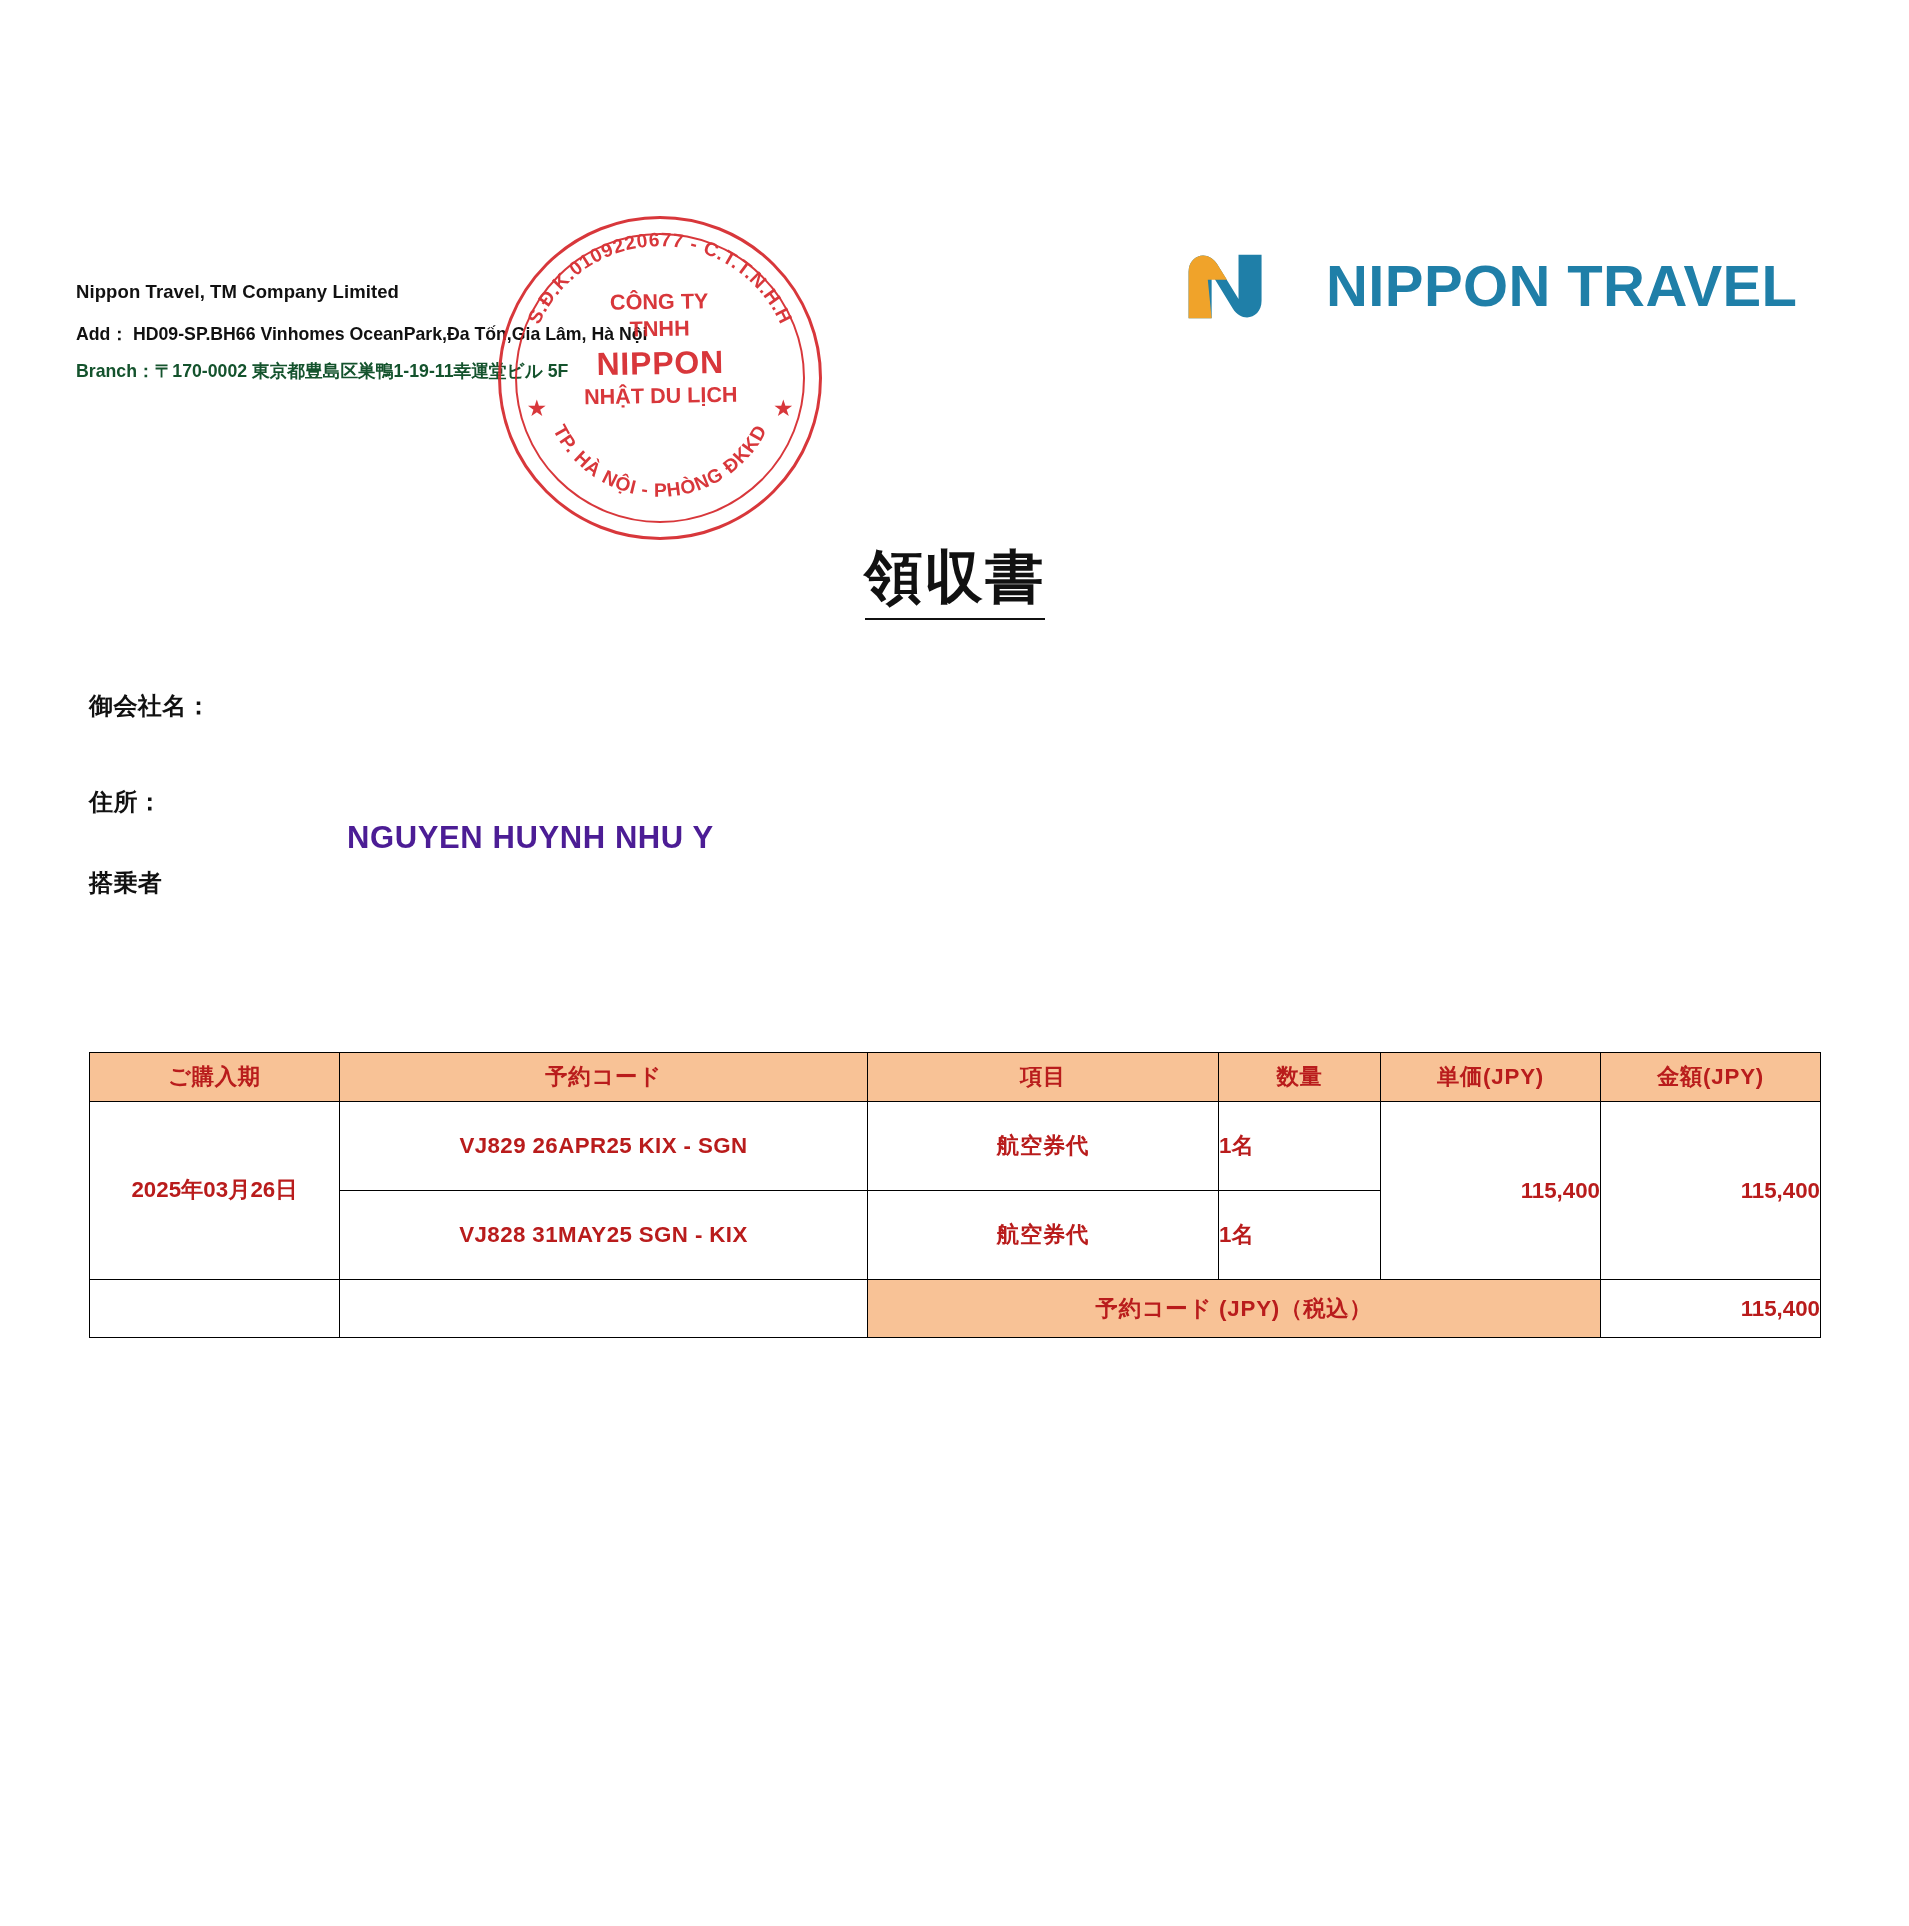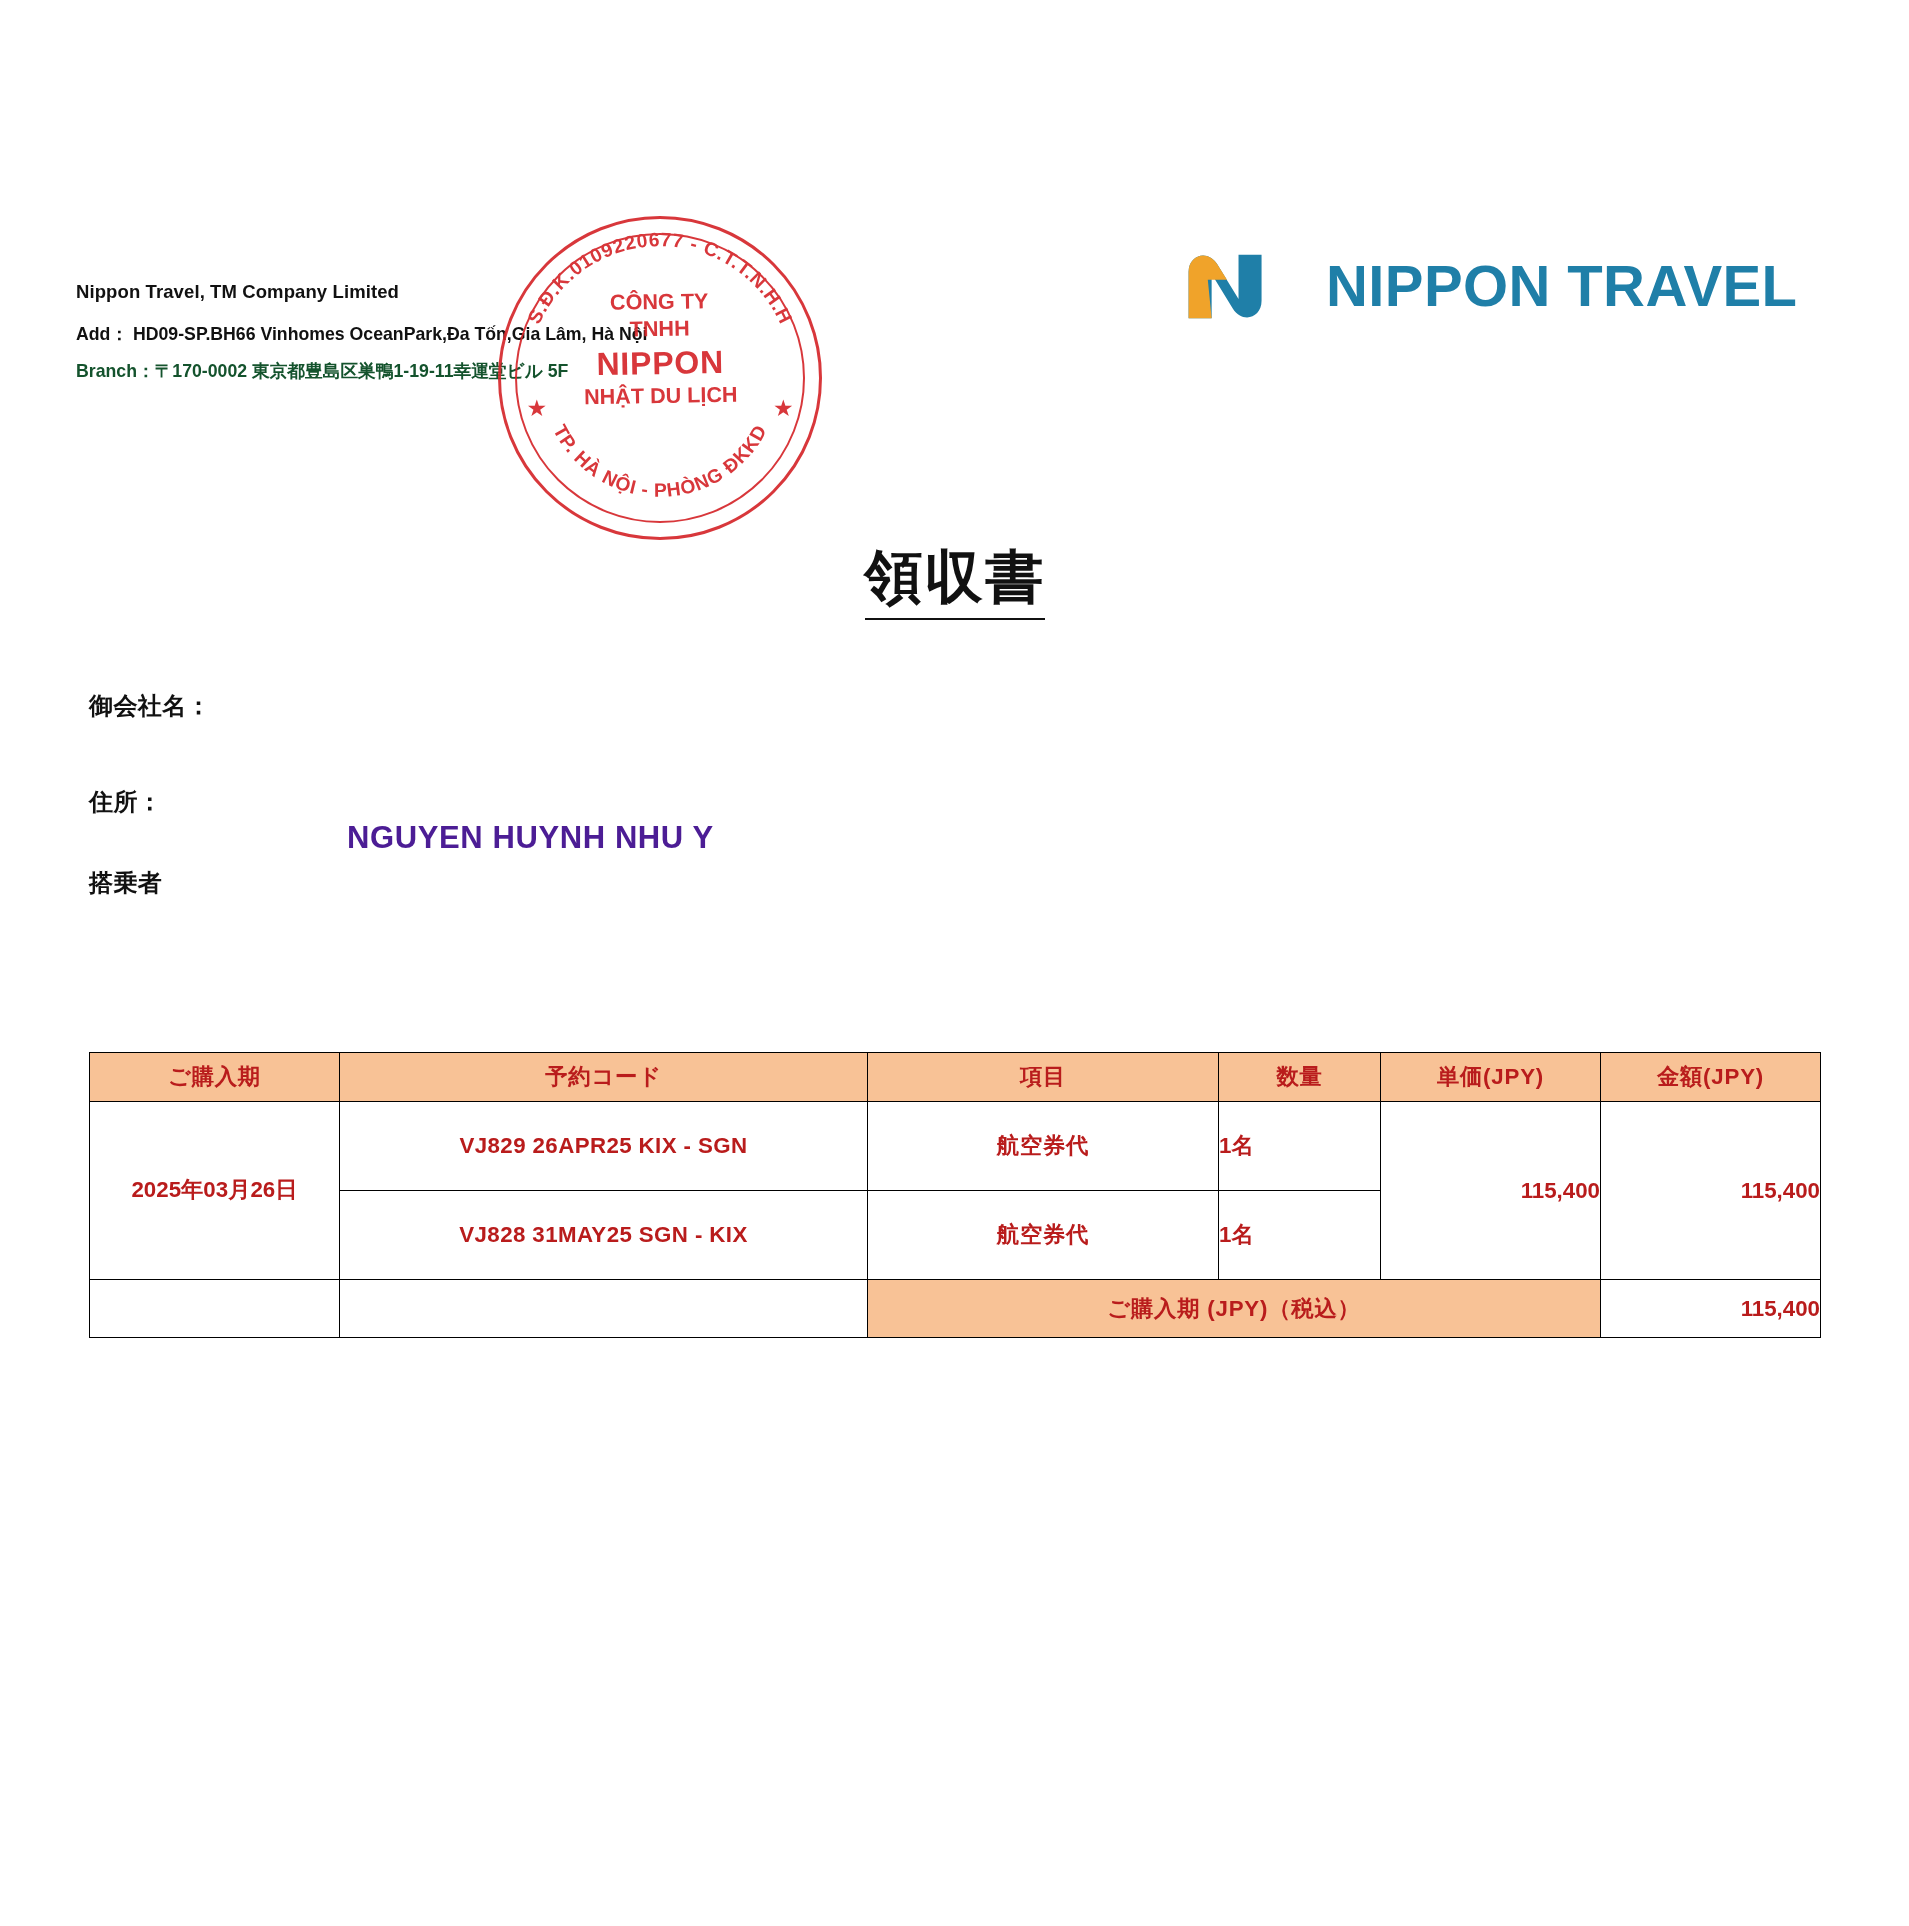--- a/index.html
+++ b/index.html
@@ -323,21 +323,21 @@
           <td class="cell-money" rowspan="2">115,400</td>
         </tr>
         <tr>
           <td class="cell-code">VJ828  31MAY25 SGN - KIX</td>
           <td class="cell-item">航空券代</td>
           <td class="cell-qty">1名</td>
         </tr>
         <tr>
           <td class="no-border"></td>
           <td class="no-border"></td>
-          <td class="total-label" colspan="3">ご購入期 (JPY)（税込）</td>
+          <td class="total-label" colspan="3">予約コード (JPY)（税込）</td>
           <td class="total-value">115,400</td>
         </tr>
       </tbody>
     </table>
   </div>
 
 </div>
 
 
 </body></html>

